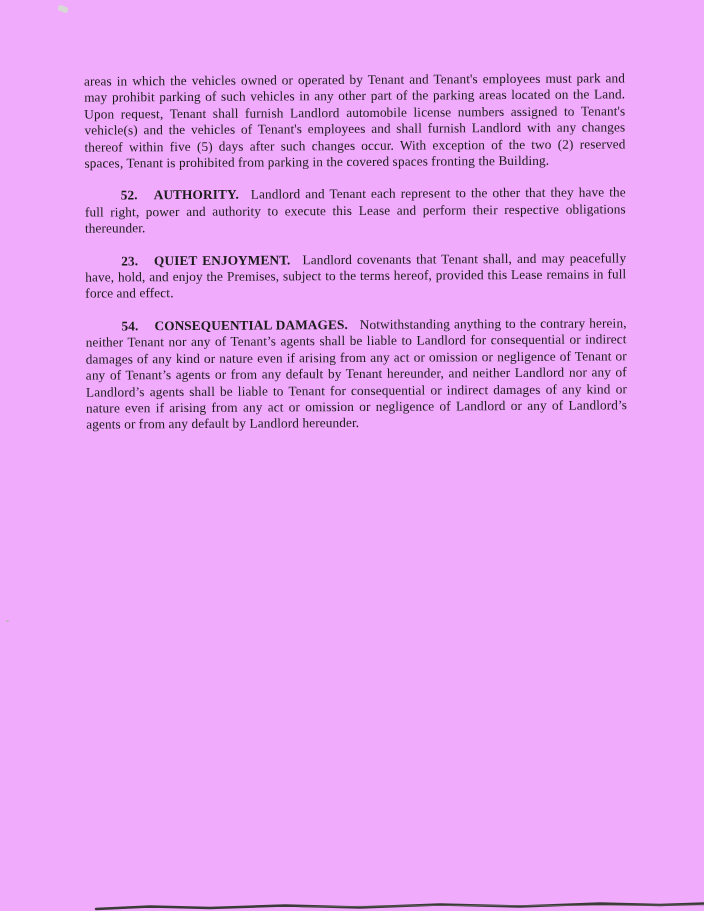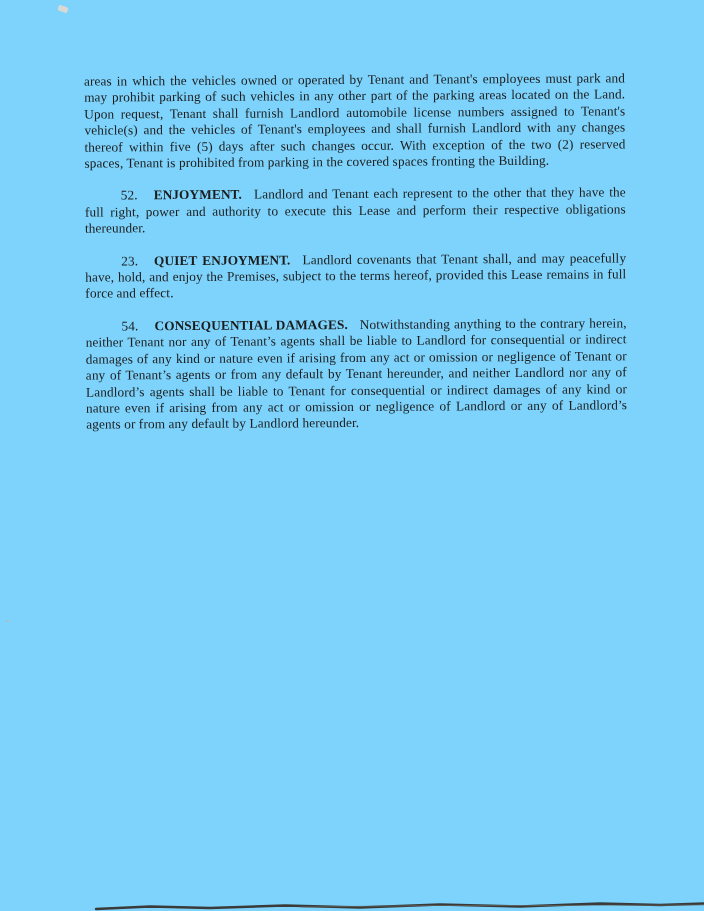--- a/index.html
+++ b/index.html
@@ -5,21 +5,21 @@
   html, body {
     margin: 0;
     padding: 0;
     background: #e8e8e8;
   }
   .page {
     position: relative;
     width: 704px;
     height: 911px;
     margin: 0 auto;
-    background: #7dd3fc;
+    background: #f0abfc;
     overflow: hidden;
     font-family: "Liberation Serif", "DejaVu Serif", serif;
     color: #1c1c1c;
   }
   .content {
     position: absolute;
     top: 72px;
     left: 84px;
     width: 541px;
     transform: rotate(-0.35deg);
@@ -30,21 +30,21 @@
     font-size: 13.3px;
     line-height: 16.4px;
     text-align: justify;
     text-indent: 36px;
     letter-spacing: 0.1px;
   }
   .para.no-indent {
     text-indent: 0;
   }
   .para-label {
-    font-weight: normal;
+    font-weight: bold;
     margin-right: 16px;
     margin-top: 41px;
   }
   .para-heading {
     font-weight: bold;
     margin-right: 12px;
   }
   .page-number {
     position: absolute;
     bottom: 58px;
@@ -89,21 +89,21 @@
 
   <div class="corner-mark"></div>
 
   <div class="content">
 
     <p class="para no-indent">
       <span class="para-body">areas in which the vehicles owned or operated by Tenant and Tenant's employees must park and may prohibit parking of such vehicles in any other part of the parking areas located on the Land. Upon request, Tenant shall furnish Landlord automobile license numbers assigned to Tenant's vehicle(s) and the vehicles of Tenant's employees and shall furnish Landlord with any changes thereof within five (5) days after such changes occur. With exception of the two (2) reserved spaces, Tenant is prohibited from parking in the covered spaces fronting the Building.</span>
     </p>
 
     <p class="para">
-      <span class="para-label">52.</span><span class="para-heading">ENJOYMENT.</span><span class="para-body">Landlord and Tenant each represent to the other that they have the full right, power and authority to execute this Lease and perform their respective obligations thereunder.</span>
+      <span class="para-label">52.</span><span class="para-heading">AUTHORITY.</span><span class="para-body">Landlord and Tenant each represent to the other that they have the full right, power and authority to execute this Lease and perform their respective obligations thereunder.</span>
     </p>
 
     <p class="para">
       <span class="para-label">23.</span><span class="para-heading">QUIET ENJOYMENT.</span><span class="para-body">Landlord covenants that Tenant shall, and may peacefully have, hold, and enjoy the Premises, subject to the terms hereof, provided this Lease remains in full force and effect.</span>
     </p>
 
     <p class="para">
       <span class="para-label">54.</span><span class="para-heading">CONSEQUENTIAL DAMAGES.</span><span class="para-body">Notwithstanding anything to the contrary herein, neither Tenant nor any of Tenant’s agents shall be liable to Landlord for consequential or indirect damages of any kind or nature even if arising from any act or omission or negligence of Tenant or any of Tenant’s agents or from any default by Tenant hereunder, and neither Landlord nor any of Landlord’s agents shall be liable to Tenant for consequential or indirect damages of any kind or nature even if arising from any act or omission or negligence of Landlord or any of Landlord’s agents or from any default by Landlord hereunder.</span>
     </p>
 

